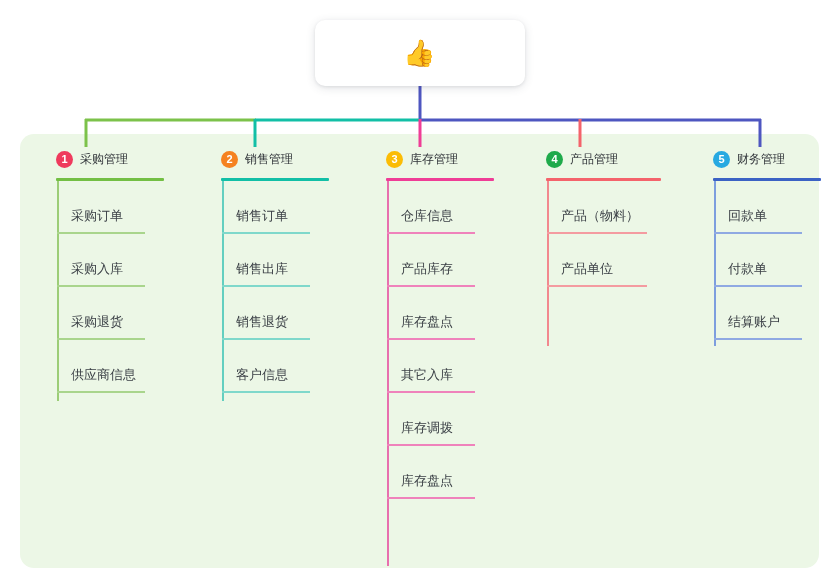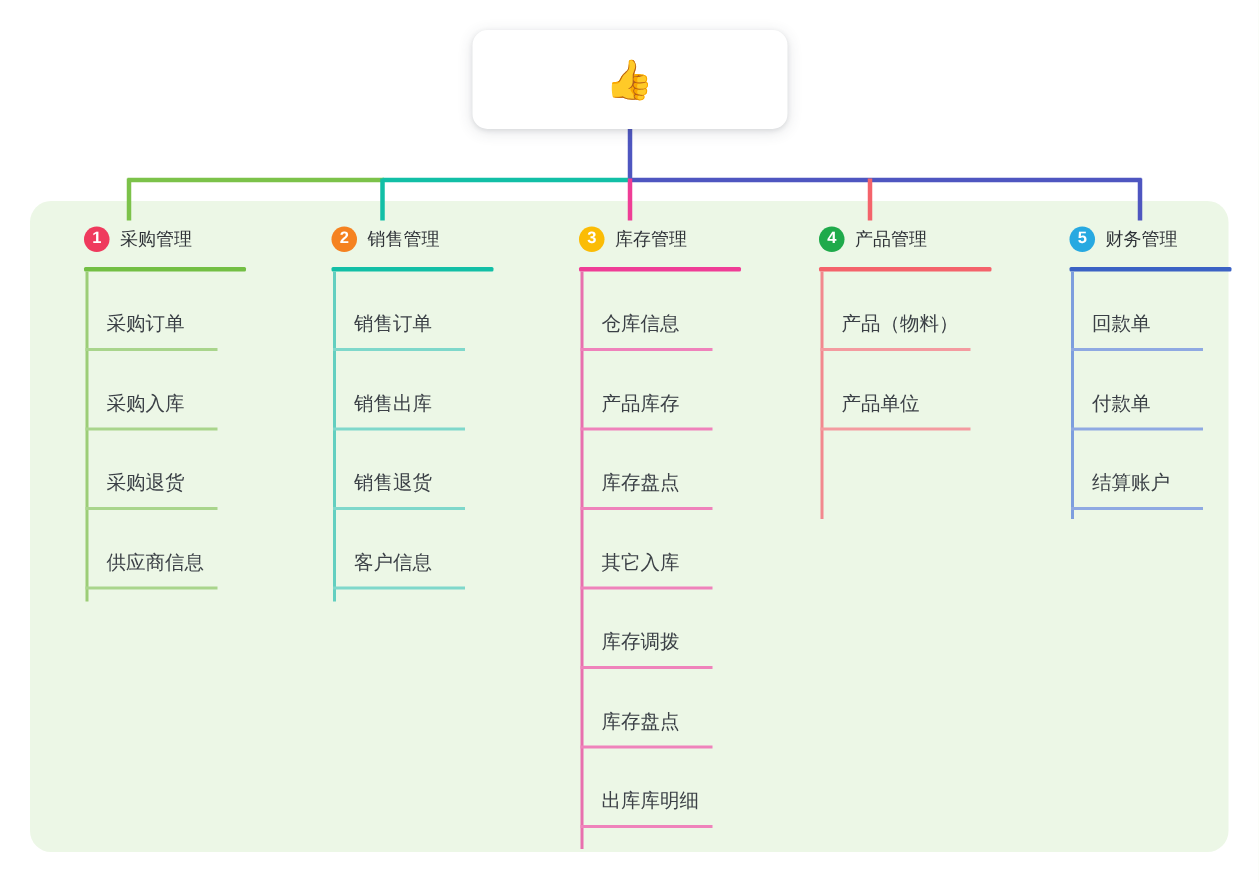--- a/index.html
+++ b/index.html
@@ -244,24 +244,20 @@
             <div class="leaf-rule" style="background: rgb(239, 130, 187); width: 88px;"></div>
           </div>
           <div class="leaf">
             <span class="leaf-label">库存调拨</span>
             <div class="leaf-rule" style="background: rgb(239, 130, 187); width: 88px;"></div>
           </div>
           <div class="leaf">
             <span class="leaf-label">库存盘点</span>
             <div class="leaf-rule" style="background: rgb(239, 130, 187); width: 88px;"></div>
           </div>
-          <div class="leaf">
-            <span class="leaf-label">出库库明细</span>
-            <div class="leaf-rule" style="background: rgb(239, 130, 187); width: 88px;"></div>
-          </div>
         </div>
       </div>
       <div class="column" style="left: 528px; width: 165px;">
         <div class="col-header">
           <span class="badge" style="background: rgb(31, 170, 75);">4</span>
           <span class="col-title">产品管理</span>
         </div>
         <div class="header-rule" style="background: rgb(244, 99, 107); width: 115px; margin-left: 18px;"></div>
         <div class="leaves">
           <div class="trunk" style="background: rgb(242, 136, 142); height: 165px;"></div>

